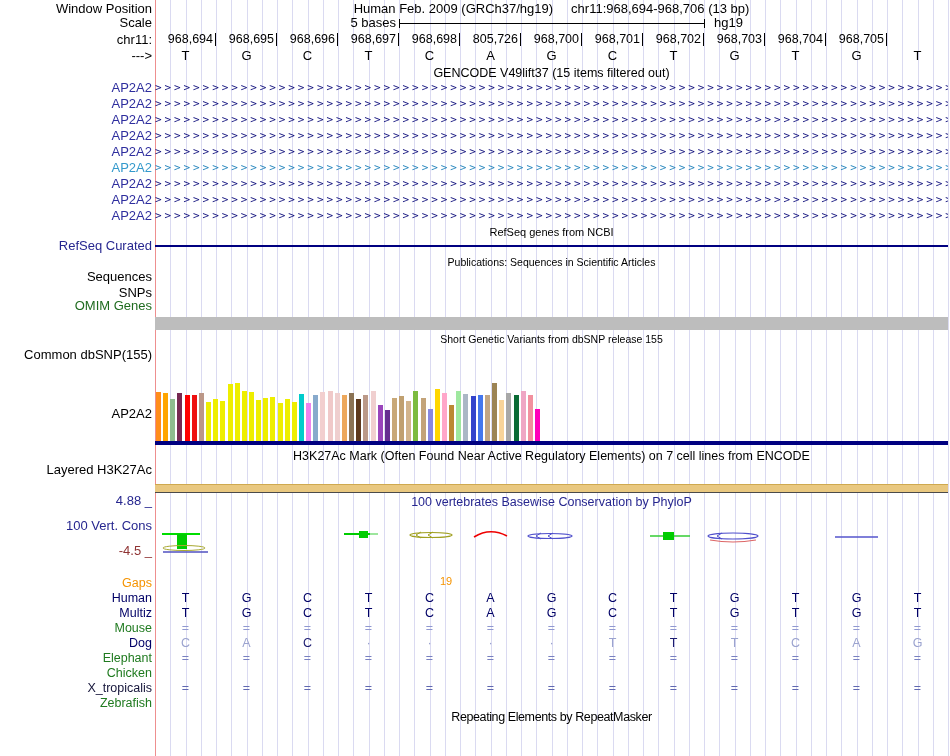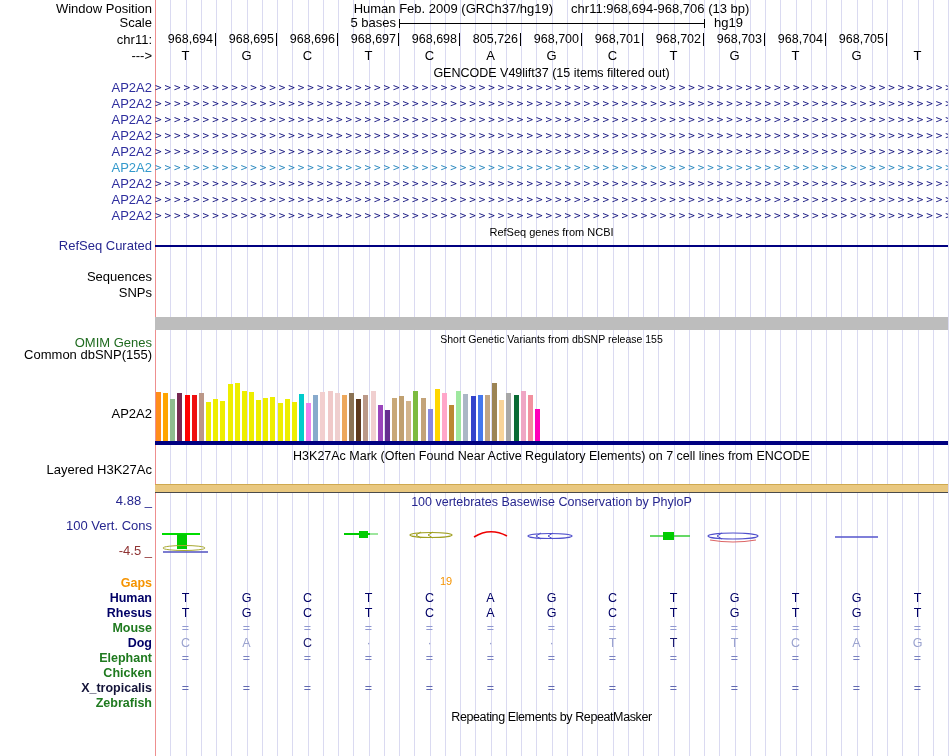--- a/index.html
+++ b/index.html
@@ -17,21 +17,21 @@
          border-right:1px solid #000;padding-right:2px;width:70px;}
   .base{position:absolute;top:49px;width:61px;text-align:center;font-size:13px;line-height:14px;}
   .generow{position:absolute;left:155px;width:793px;height:16px;overflow:hidden;white-space:nowrap;
            font-family:"DejaVu Sans Mono",monospace;font-size:11px;line-height:16px;letter-spacing:2.9px;color:#12127E;}
   .generow.hl{color:#2987BE;}
   .genelbl{position:absolute;right:798px;white-space:nowrap;font-size:13px;line-height:16px;color:#2E2E9E;}
   .genelbl.hl{color:#3399CC;}
   .bar{position:absolute;width:5px;}
   .cell{position:absolute;width:61px;text-align:center;font-size:12.5px;line-height:15px;}
   .hrule{position:absolute;background:#000;}
-  .splbl{position:absolute;right:798px;white-space:nowrap;font-size:12.5px;line-height:15px;text-align:right;font-weight:bold;}
+  .splbl{position:absolute;right:798px;white-space:nowrap;font-size:12.5px;line-height:15px;text-align:right;}
 </style>
 </head>
 <body>
 
 <div id="screen">
 
   <div id="grid">
       <div class="vline" style="left: 170.25px; background: rgb(218, 218, 241);"></div>
       <div class="vline" style="left: 185.5px; background: rgb(218, 218, 241);"></div>
       <div class="vline" style="left: 200.75px; background: rgb(218, 218, 241);"></div>
@@ -149,24 +149,25 @@
       <div class="genelbl" style="top: 192px;">AP2A2</div>
       <div class="generow" style="top: 192px;">&gt;&gt;&gt;&gt;&gt;&gt;&gt;&gt;&gt;&gt;&gt;&gt;&gt;&gt;&gt;&gt;&gt;&gt;&gt;&gt;&gt;&gt;&gt;&gt;&gt;&gt;&gt;&gt;&gt;&gt;&gt;&gt;&gt;&gt;&gt;&gt;&gt;&gt;&gt;&gt;&gt;&gt;&gt;&gt;&gt;&gt;&gt;&gt;&gt;&gt;&gt;&gt;&gt;&gt;&gt;&gt;&gt;&gt;&gt;&gt;&gt;&gt;&gt;&gt;&gt;&gt;&gt;&gt;&gt;&gt;&gt;&gt;&gt;&gt;&gt;&gt;&gt;&gt;&gt;&gt;&gt;&gt;&gt;&gt;</div>
       <div class="genelbl" style="top: 208px;">AP2A2</div>
       <div class="generow" style="top: 208px;">&gt;&gt;&gt;&gt;&gt;&gt;&gt;&gt;&gt;&gt;&gt;&gt;&gt;&gt;&gt;&gt;&gt;&gt;&gt;&gt;&gt;&gt;&gt;&gt;&gt;&gt;&gt;&gt;&gt;&gt;&gt;&gt;&gt;&gt;&gt;&gt;&gt;&gt;&gt;&gt;&gt;&gt;&gt;&gt;&gt;&gt;&gt;&gt;&gt;&gt;&gt;&gt;&gt;&gt;&gt;&gt;&gt;&gt;&gt;&gt;&gt;&gt;&gt;&gt;&gt;&gt;&gt;&gt;&gt;&gt;&gt;&gt;&gt;&gt;&gt;&gt;&gt;&gt;&gt;&gt;&gt;&gt;&gt;&gt;</div>
     </div>
 
   <div class="ctr" style="top:226px;font-size:11px">RefSeq genes from NCBI</div>
   <div class="lbl navy" style="top:239px">RefSeq Curated</div>
   <div style="position:absolute;top:245px;left:155px;width:793px;height:2px;background:#000080"></div>
 
+  <div class="ctr tiny" style="top:257px">Publications: Sequences in Scientific Articles</div>
   <div class="lbl" style="top:270px">Sequences</div>
   <div class="lbl" style="top:286px">SNPs</div>
 
-  <div class="lbl" style="top:336px;color:#1F6B1F">OMIM Genes</div>
+  <div class="lbl" style="top:299px;color:#1F6B1F">OMIM Genes</div>
   <div style="position:absolute;top:317px;left:155px;width:793px;height:13px;background:#BDBDBD"></div>
 
   <div class="ctr tiny" style="top:334px">Short Genetic Variants from dbSNP release 155</div>
   <div class="lbl" style="top:348px">Common dbSNP(155)</div>
 
   <div class="lbl" style="top:407px">AP2A2</div>
   <div id="gtexbars">
       <div class="bar" style="left: 156px; top: 392px; height: 49px; background: rgb(255, 140, 26);"></div>
       <div class="bar" style="left: 163.15px; top: 393px; height: 48px; background: rgb(255, 165, 0);"></div>
       <div class="bar" style="left: 170.3px; top: 399px; height: 42px; background: rgb(143, 188, 143);"></div>
@@ -264,21 +265,21 @@
       <div class="cell" style="left: 338px; top: 591px; color: rgb(0, 0, 102);">T</div>
       <div class="cell" style="left: 399px; top: 591px; color: rgb(0, 0, 102);">C</div>
       <div class="cell" style="left: 460px; top: 591px; color: rgb(0, 0, 102);">A</div>
       <div class="cell" style="left: 521px; top: 591px; color: rgb(0, 0, 102);">G</div>
       <div class="cell" style="left: 582px; top: 591px; color: rgb(0, 0, 102);">C</div>
       <div class="cell" style="left: 643px; top: 591px; color: rgb(0, 0, 102);">T</div>
       <div class="cell" style="left: 704px; top: 591px; color: rgb(0, 0, 102);">G</div>
       <div class="cell" style="left: 765px; top: 591px; color: rgb(0, 0, 102);">T</div>
       <div class="cell" style="left: 826px; top: 591px; color: rgb(0, 0, 102);">G</div>
       <div class="cell" style="left: 887px; top: 591px; color: rgb(0, 0, 102);">T</div>
-      <div class="splbl" style="top: 606px; color: rgb(0, 0, 102);">Rhesus</div>
+      <div class="splbl" style="top: 606px; color: rgb(0, 0, 102);">Multiz</div>
       <div class="cell" style="left: 155px; top: 606px; color: rgb(0, 0, 102);">T</div>
       <div class="cell" style="left: 216px; top: 606px; color: rgb(0, 0, 102);">G</div>
       <div class="cell" style="left: 277px; top: 606px; color: rgb(0, 0, 102);">C</div>
       <div class="cell" style="left: 338px; top: 606px; color: rgb(0, 0, 102);">T</div>
       <div class="cell" style="left: 399px; top: 606px; color: rgb(0, 0, 102);">C</div>
       <div class="cell" style="left: 460px; top: 606px; color: rgb(0, 0, 102);">A</div>
       <div class="cell" style="left: 521px; top: 606px; color: rgb(0, 0, 102);">G</div>
       <div class="cell" style="left: 582px; top: 606px; color: rgb(0, 0, 102);">C</div>
       <div class="cell" style="left: 643px; top: 606px; color: rgb(0, 0, 102);">T</div>
       <div class="cell" style="left: 704px; top: 606px; color: rgb(0, 0, 102);">G</div>

